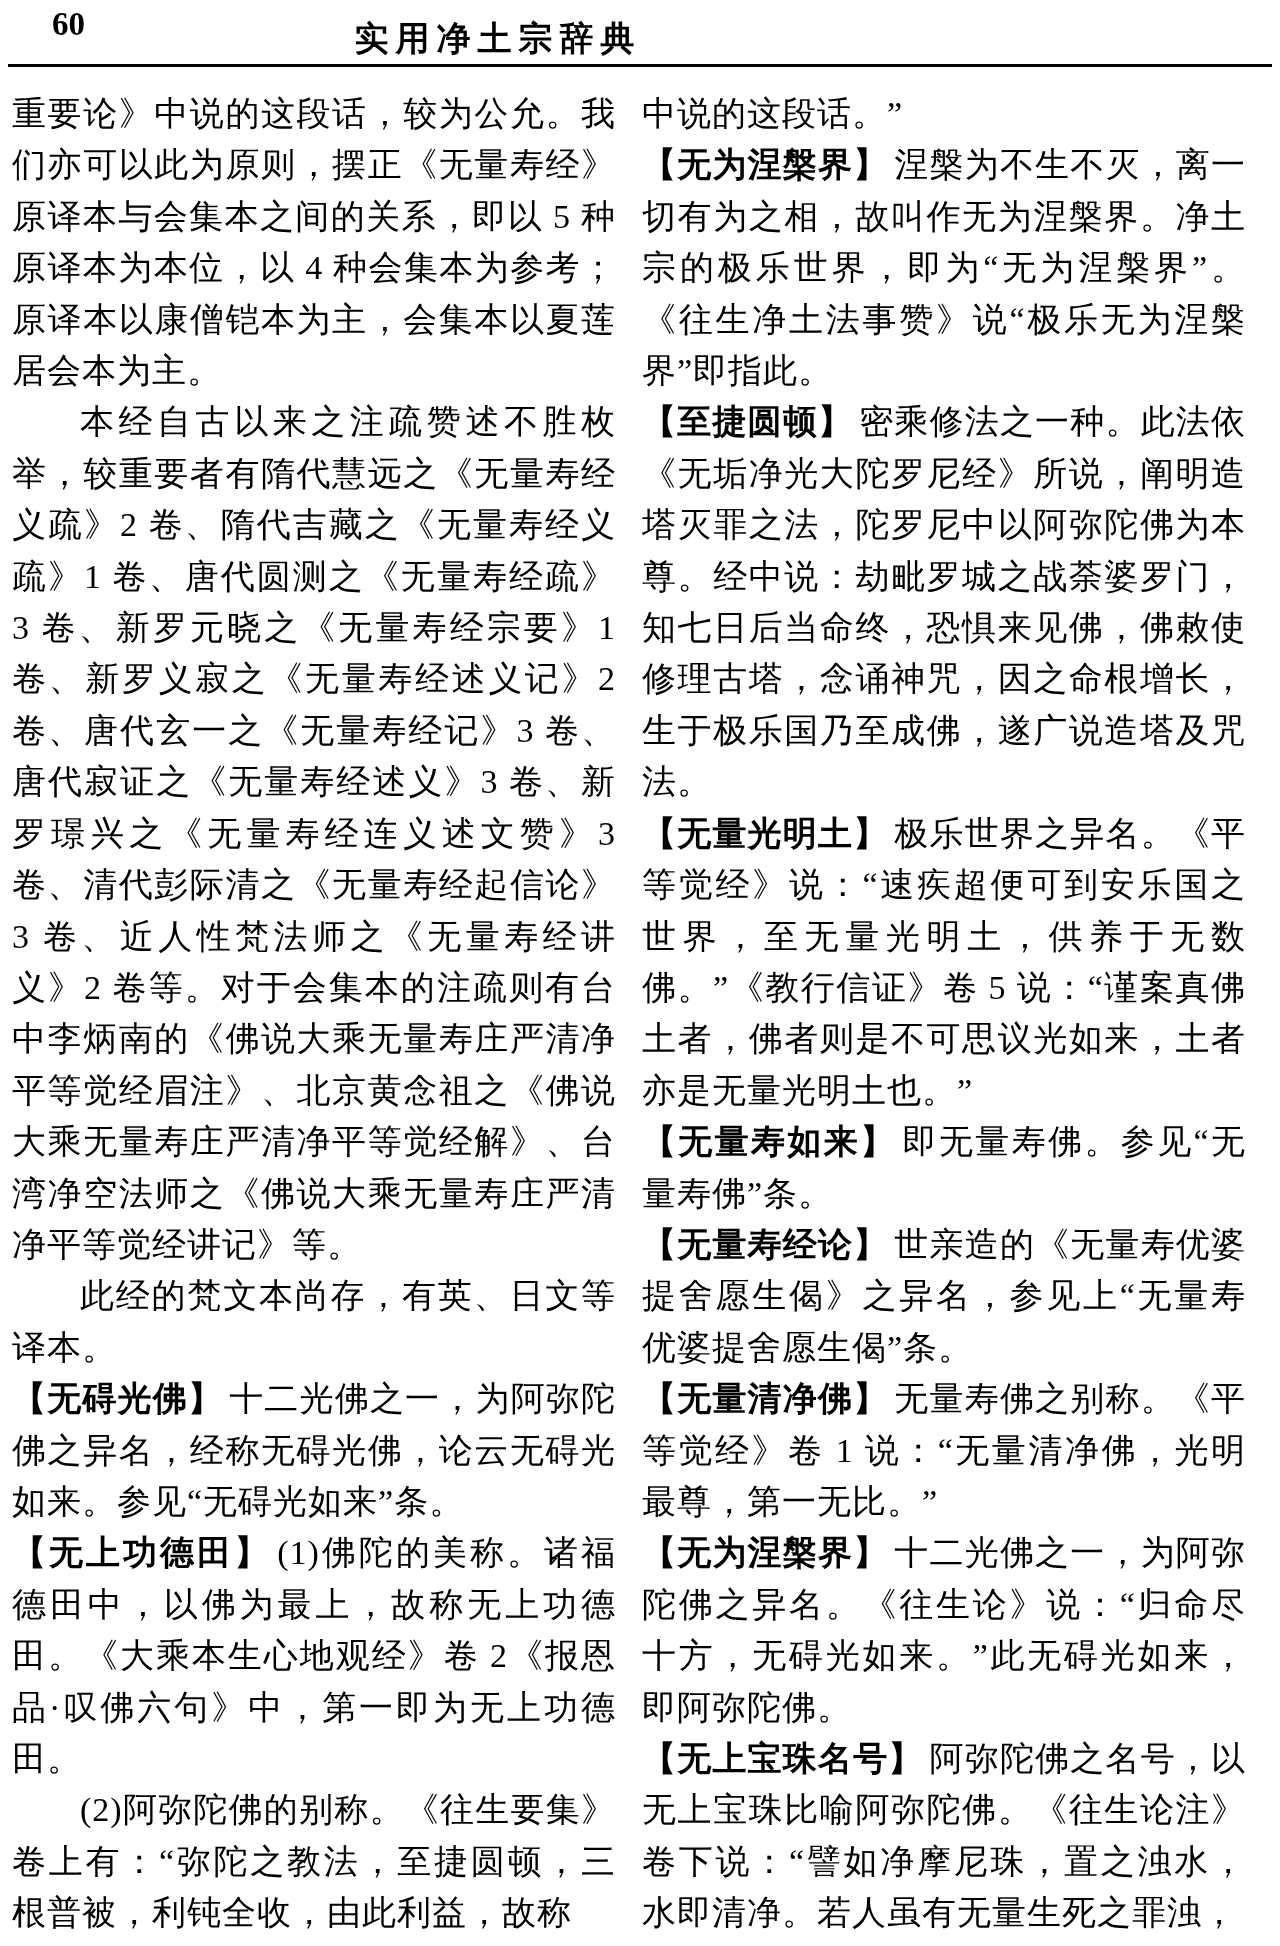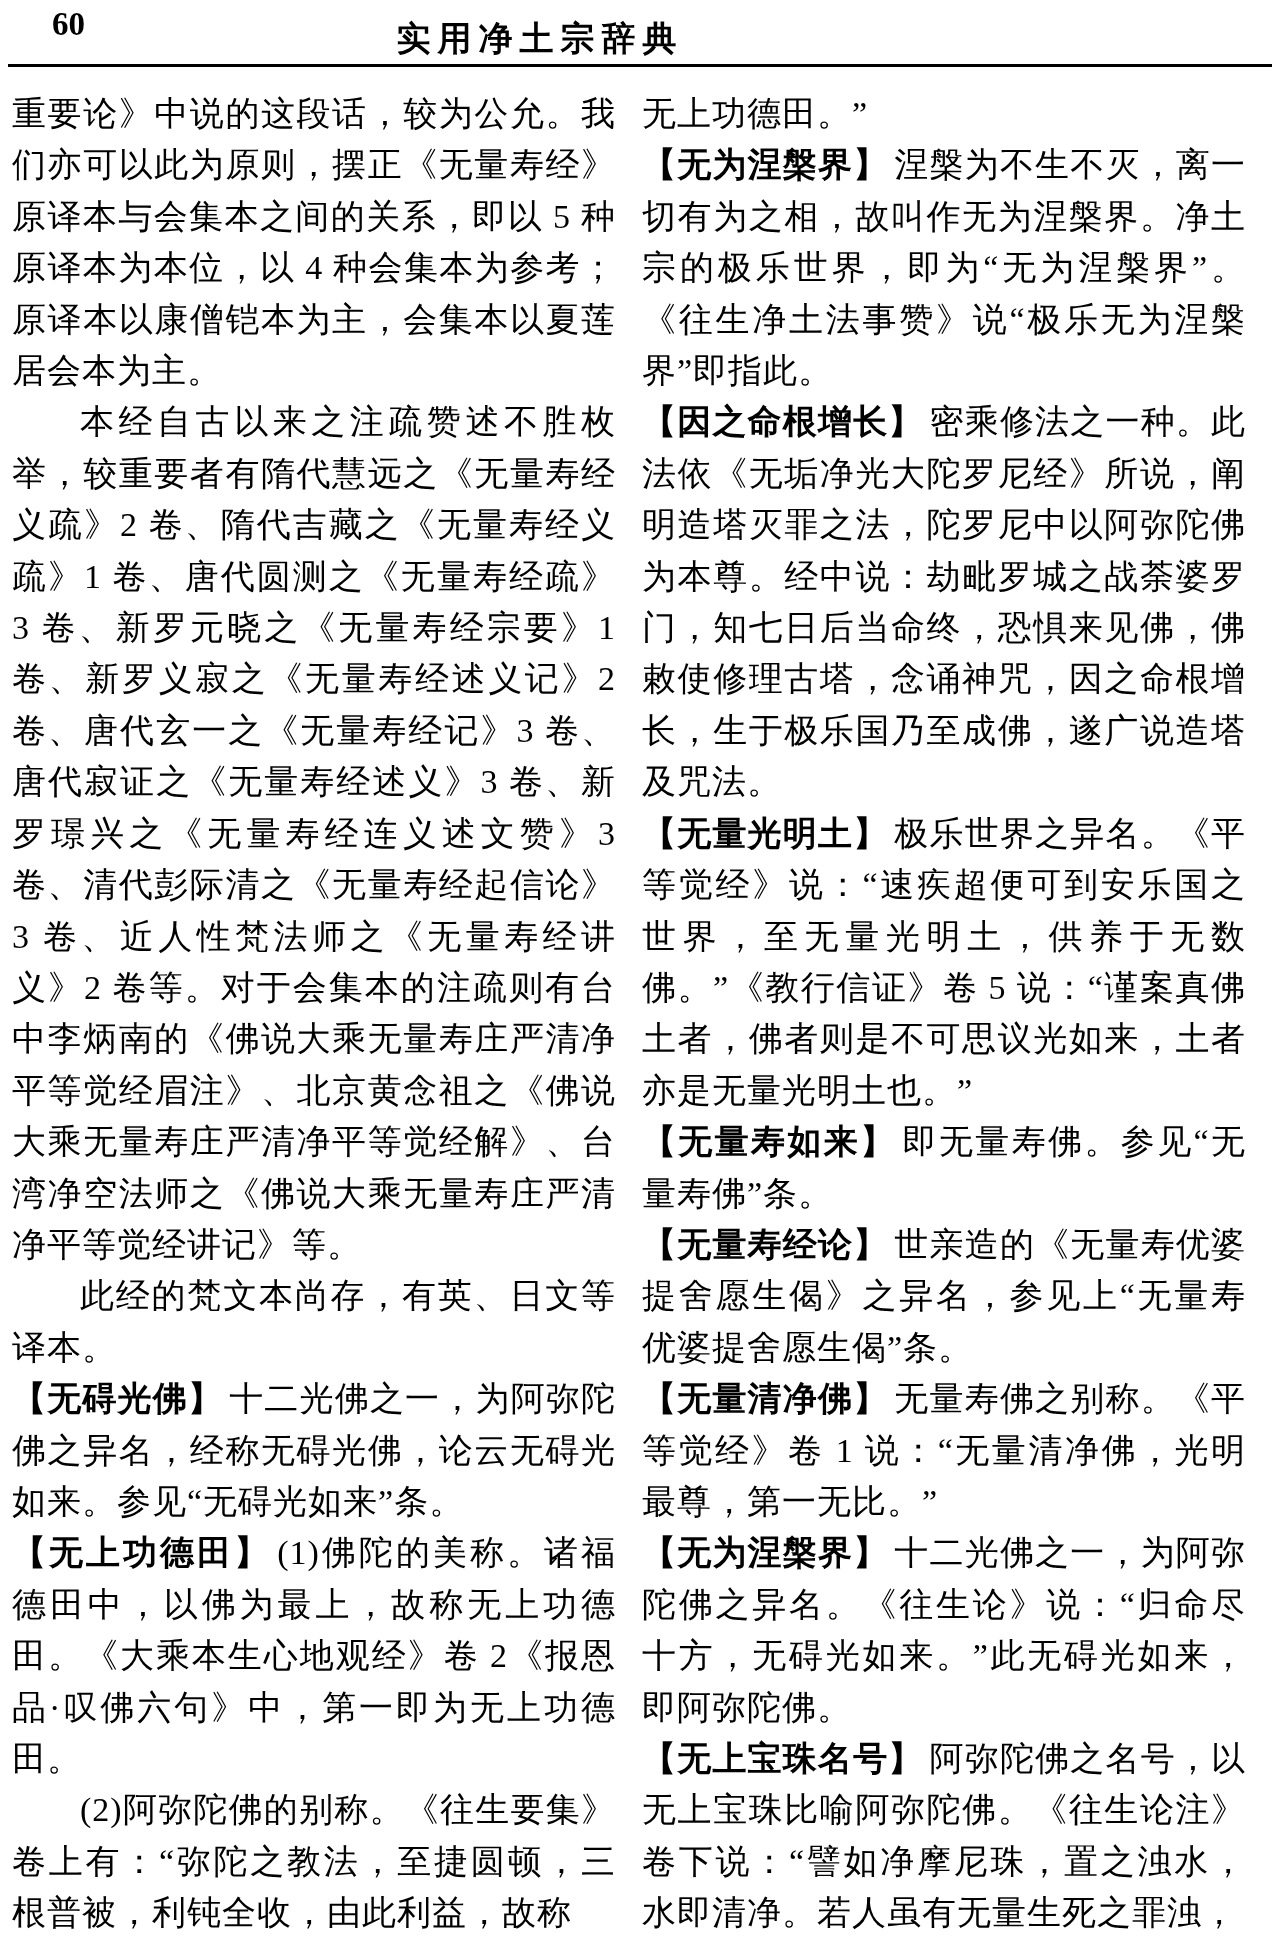--- a/index.html
+++ b/index.html
@@ -24,21 +24,21 @@
   .page-number {
     position: absolute;
     left: 52px;
     top: 6px;
     font-size: 33px;
     font-weight: bold;
     text-align: center;
   }
   .page-title {
     position: absolute;
-    left: 540px;
+    left: 498px;
     top: 16px;
     transform: translateX(-50%);
     font-size: 34px;
     font-weight: bold;
     letter-spacing: 7px;
     white-space: nowrap;
   }
   .header-rule {
     position: absolute;
     left: 8px;
@@ -86,23 +86,23 @@
   <div class="columns">
     <div class="col">
         <p class="para continuation">重要论》中说的这段话，较为公允。我们亦可以此为原则，摆正《无量寿经》原译本与会集本之间的关系，即以 5 种原译本为本位，以 4 种会集本为参考；原译本以康僧铠本为主，会集本以夏莲居会本为主。</p>
         <p class="para indent">本经自古以来之注疏赞述不胜枚举，较重要者有隋代慧远之《无量寿经义疏》2 卷、隋代吉藏之《无量寿经义疏》1 卷、唐代圆测之《无量寿经疏》3 卷、新罗元晓之《无量寿经宗要》1 卷、新罗义寂之《无量寿经述义记》2 卷、唐代玄一之《无量寿经记》3 卷、唐代寂证之《无量寿经述义》3 卷、新罗璟兴之《无量寿经连义述文赞》3 卷、清代彭际清之《无量寿经起信论》3 卷、近人性梵法师之《无量寿经讲义》2 卷等。对于会集本的注疏则有台中李炳南的《佛说大乘无量寿庄严清净平等觉经眉注》、北京黄念祖之《佛说大乘无量寿庄严清净平等觉经解》、台湾净空法师之《佛说大乘无量寿庄严清净平等觉经讲记》等。</p>
         <p class="para indent">此经的梵文本尚存，有英、日文等译本。</p>
         <p class="para entry"><span class="head">【无碍光佛】</span>十二光佛之一，为阿弥陀佛之异名，经称无碍光佛，论云无碍光如来。参见“无碍光如来”条。</p>
         <p class="para entry"><span class="head">【无上功德田】</span>(1)佛陀的美称。诸福德田中，以佛为最上，故称无上功德田。《大乘本生心地观经》卷 2《报恩品·叹佛六句》中，第一即为无上功德田。</p>
         <p class="para indent">(2)阿弥陀佛的别称。《往生要集》卷上有：“弥陀之教法，至捷圆顿，三根普被，利钝全收，由此利益，故称</p>
       </div>
     <div class="col">
-        <p class="para continuation">无上功德田。”</p>
+        <p class="para continuation">中说的这段话。”</p>
         <p class="para entry"><span class="head">【无为涅槃界】</span>涅槃为不生不灭，离一切有为之相，故叫作无为涅槃界。净土宗的极乐世界，即为“无为涅槃界”。《往生净土法事赞》说“极乐无为涅槃界”即指此。</p>
-        <p class="para entry"><span class="head">【因之命根增长】</span>密乘修法之一种。此法依《无垢净光大陀罗尼经》所说，阐明造塔灭罪之法，陀罗尼中以阿弥陀佛为本尊。经中说：劫毗罗城之战荼婆罗门，知七日后当命终，恐惧来见佛，佛敕使修理古塔，念诵神咒，因之命根增长，生于极乐国乃至成佛，遂广说造塔及咒法。</p>
+        <p class="para entry"><span class="head">【至捷圆顿】</span>密乘修法之一种。此法依《无垢净光大陀罗尼经》所说，阐明造塔灭罪之法，陀罗尼中以阿弥陀佛为本尊。经中说：劫毗罗城之战荼婆罗门，知七日后当命终，恐惧来见佛，佛敕使修理古塔，念诵神咒，因之命根增长，生于极乐国乃至成佛，遂广说造塔及咒法。</p>
         <p class="para entry"><span class="head">【无量光明土】</span>极乐世界之异名。《平等觉经》说：“速疾超便可到安乐国之世界，至无量光明土，供养于无数佛。”《教行信证》卷 5 说：“谨案真佛土者，佛者则是不可思议光如来，土者亦是无量光明土也。”</p>
         <p class="para entry"><span class="head">【无量寿如来】</span>即无量寿佛。参见“无量寿佛”条。</p>
         <p class="para entry"><span class="head">【无量寿经论】</span>世亲造的《无量寿优婆提舍愿生偈》之异名，参见上“无量寿优婆提舍愿生偈”条。</p>
         <p class="para entry"><span class="head">【无量清净佛】</span>无量寿佛之别称。《平等觉经》卷 1 说：“无量清净佛，光明最尊，第一无比。”</p>
         <p class="para entry"><span class="head">【无为涅槃界】</span>十二光佛之一，为阿弥陀佛之异名。《往生论》说：“归命尽十方，无碍光如来。”此无碍光如来，即阿弥陀佛。</p>
         <p class="para entry"><span class="head">【无上宝珠名号】</span>阿弥陀佛之名号，以无上宝珠比喻阿弥陀佛。《往生论注》卷下说：“譬如净摩尼珠，置之浊水，水即清净。若人虽有无量生死之罪浊，</p>
       </div>
   </div>
 </div>
 

